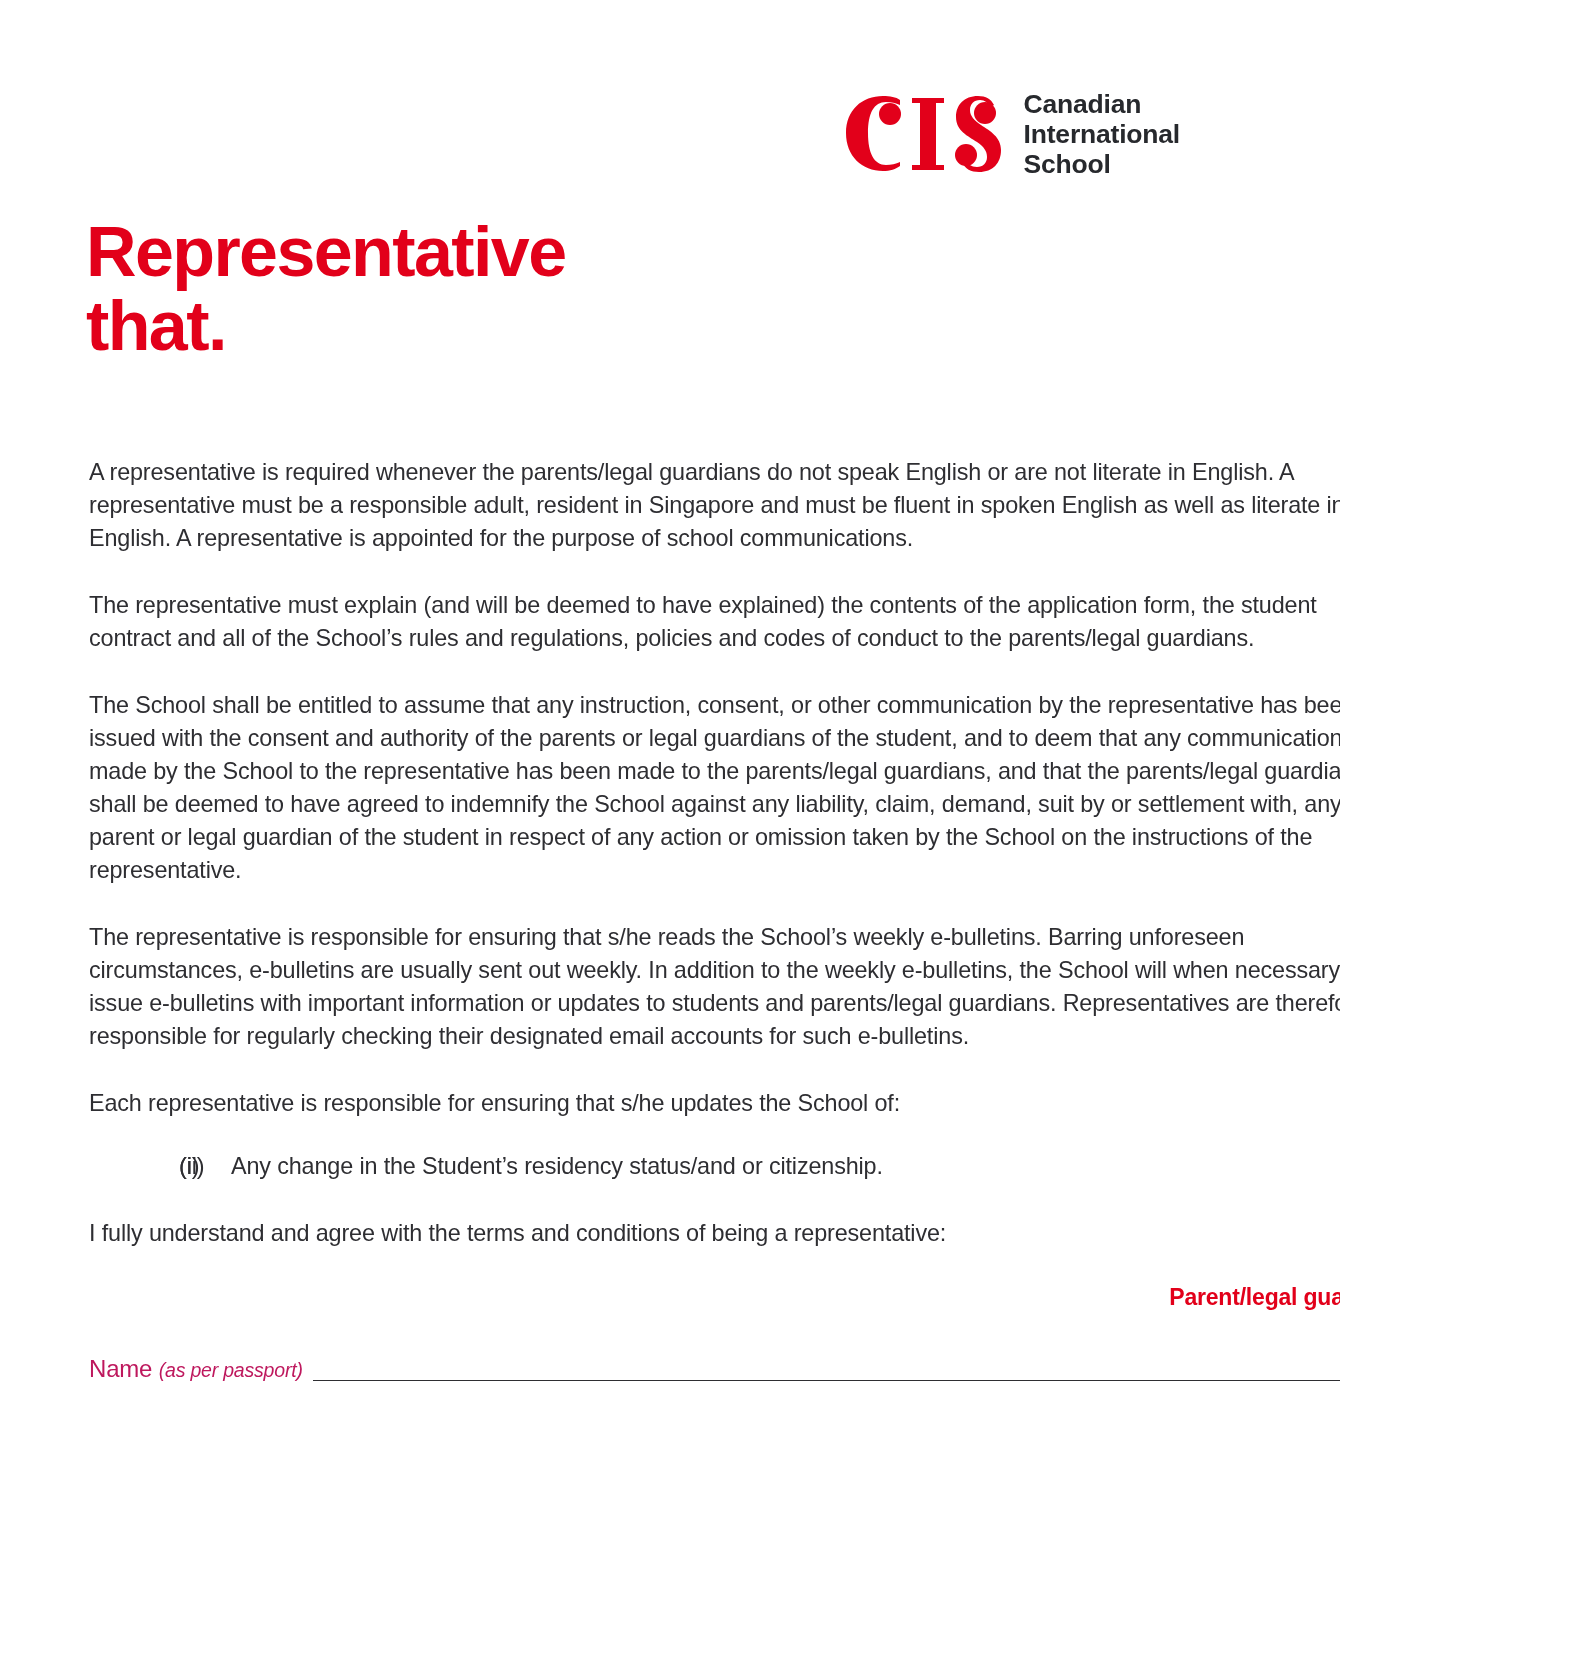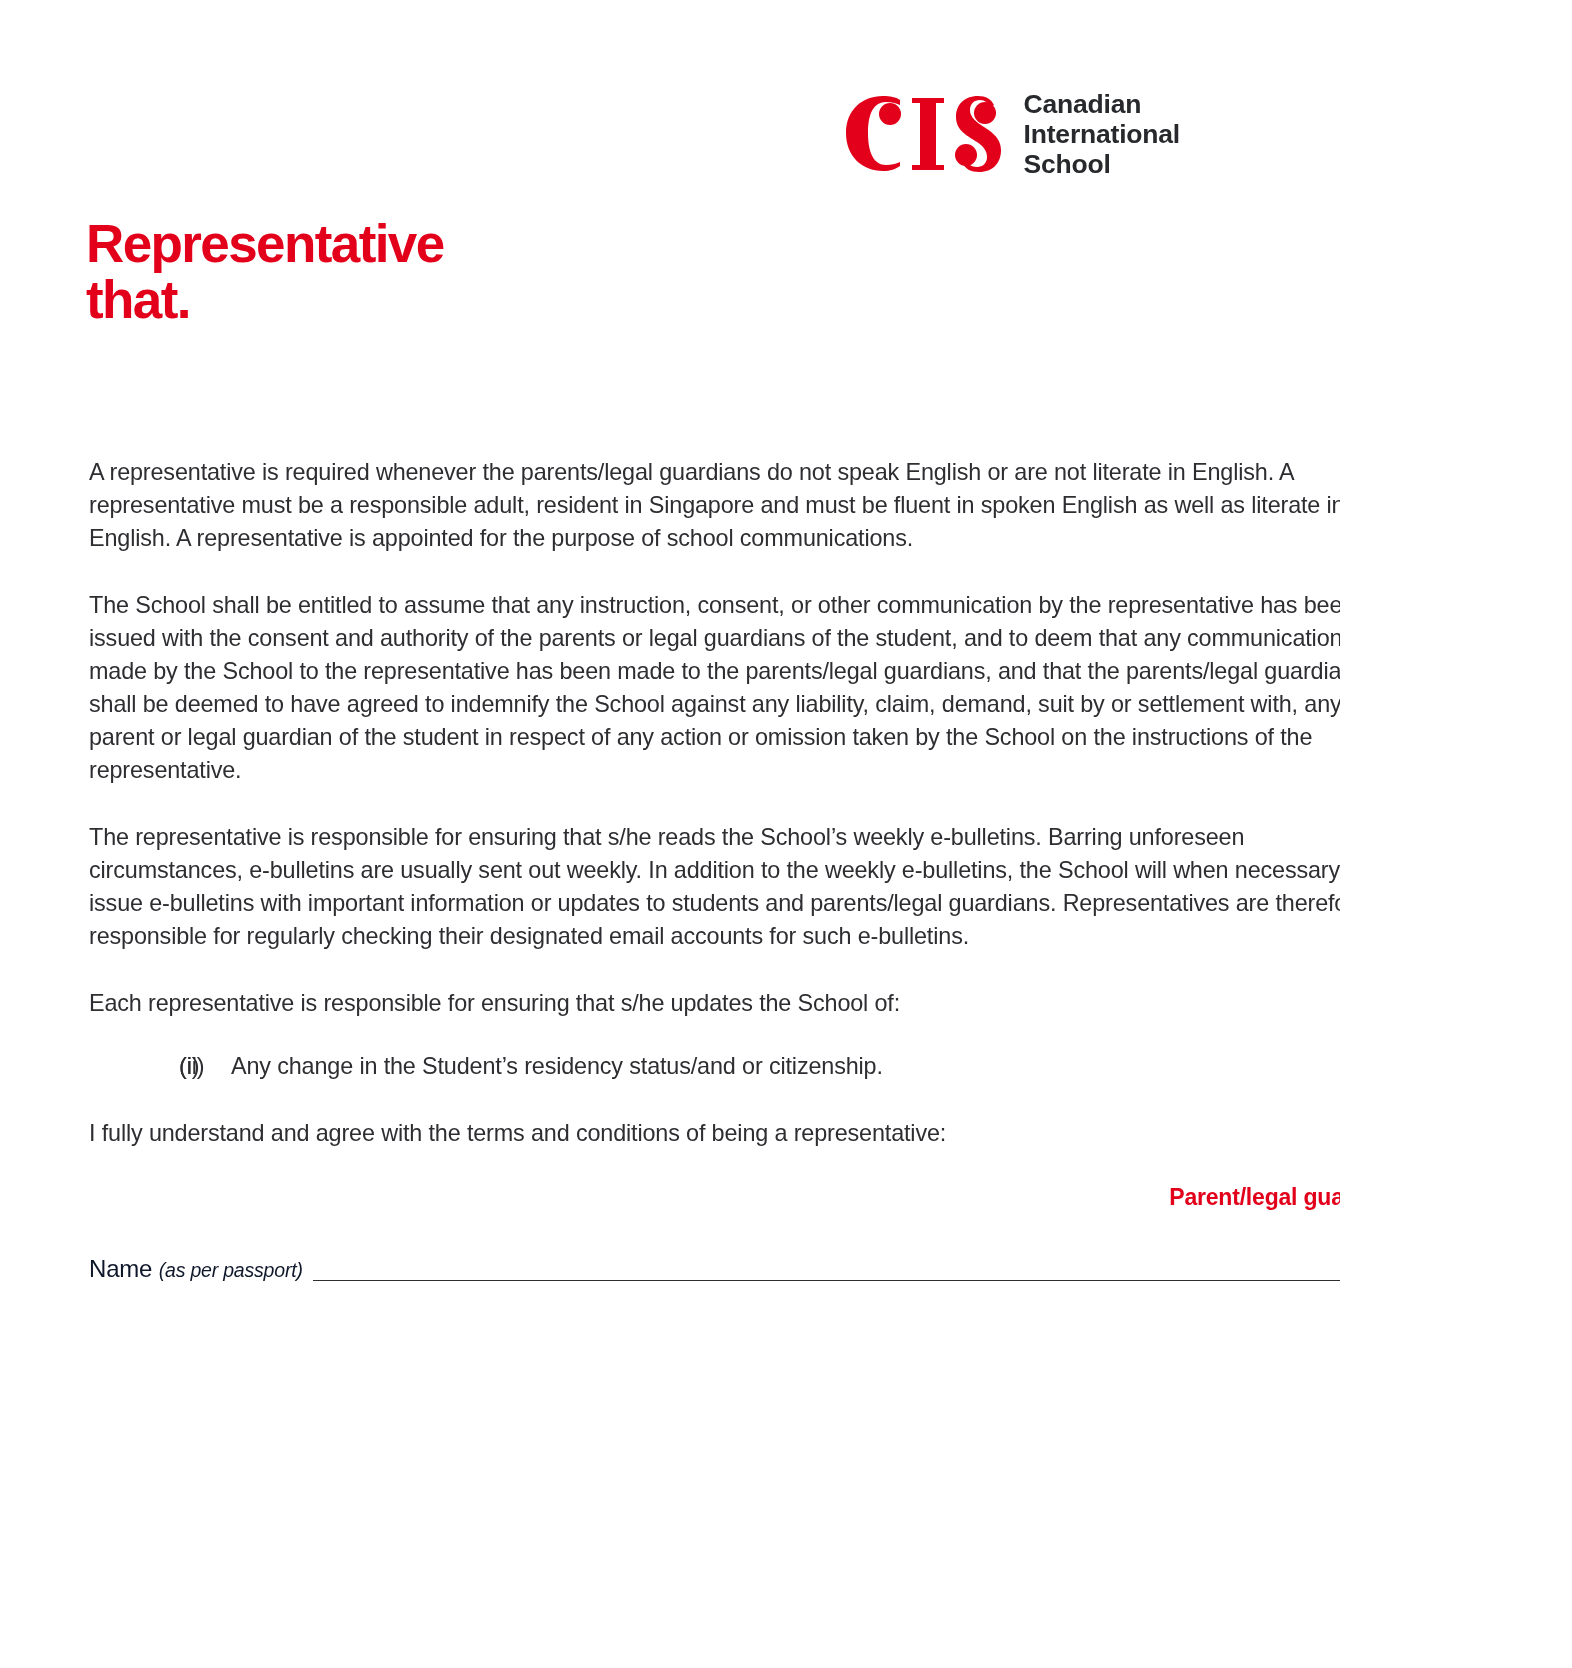--- a/index.html
+++ b/index.html
@@ -45,21 +45,21 @@
   .logo-words span { display: block; white-space: nowrap; }
 
   
   .doc-title {
     position: absolute;
     left: 86px;
     top: 208px;
     color: #e2001a;
     font-family: "Liberation Sans", sans-serif;
     font-weight: bold;
-    font-size: 53px;
+    font-size: 70px;
     line-height: 1.05;
     letter-spacing: -1.6px;
     margin: 0;
   }
   .doc-title span { display: block; }
 
   
   .body-area {
     position: absolute;
     left: 89px;
@@ -107,21 +107,21 @@
     text-align: right;
   }
   .field-row {
     margin-top: 44px;
     display: flex;
     align-items: flex-end;
     width: 1310px;
   }
   .field-label {
     font-size: 24px;
-    color: #0f172a;
+    color: #be185d;
     white-space: nowrap;
     padding-right: 10px;
     padding-bottom: 2px;
     letter-spacing: -0.2px;
   }
   .field-label .hint {
     font-style: italic;
     font-size: 19.5px;
   }
   .field-rule {
@@ -158,20 +158,21 @@
   </div>
 
   <h1 class="doc-title">
     <span>Representative</span>
     <span>that.</span>
   </h1>
 
   <div class="body-area">
 
     <p class="para">A representative is required whenever the parents/legal guardians do not speak English or are not literate in English. A representative must be a responsible adult, resident in Singapore and must be fluent in spoken English as well as literate in English. A representative is appointed for the purpose of school communications.</p>
+    <p class="para">The representative must explain (and will be deemed to have explained) the contents of the application form, the student contract and all of the School’s rules and regulations, policies and codes of conduct to the parents/legal guardians.</p>
     <p class="para">The School shall be entitled to assume that any instruction, consent, or other communication by the representative has been issued with the consent and authority of the parents or legal guardians of the student, and to deem that any communication made by the School to the representative has been made to the parents/legal guardians, and that the parents/legal guardians shall be deemed to have agreed to indemnify the School against any liability, claim, demand, suit by or settlement with, any parent or legal guardian of the student in respect of any action or omission taken by the School on the instructions of the representative.</p>
     <p class="para">The representative is responsible for ensuring that s/he reads the School’s weekly e-bulletins. Barring unforeseen circumstances, e-bulletins are usually sent out weekly. In addition to the weekly e-bulletins, the School will when necessary issue e-bulletins with important information or updates to students and parents/legal guardians. Representatives are therefore responsible for regularly checking their designated email accounts for such e-bulletins.</p>
     <p class="para tight">Each representative is responsible for ensuring that s/he updates the School of:</p>
 
     <ol class="roman-list">
       <li>
         <span class="marker">(i)</span>
       </li>
       <li>
         <span class="marker">(ii)</span>

